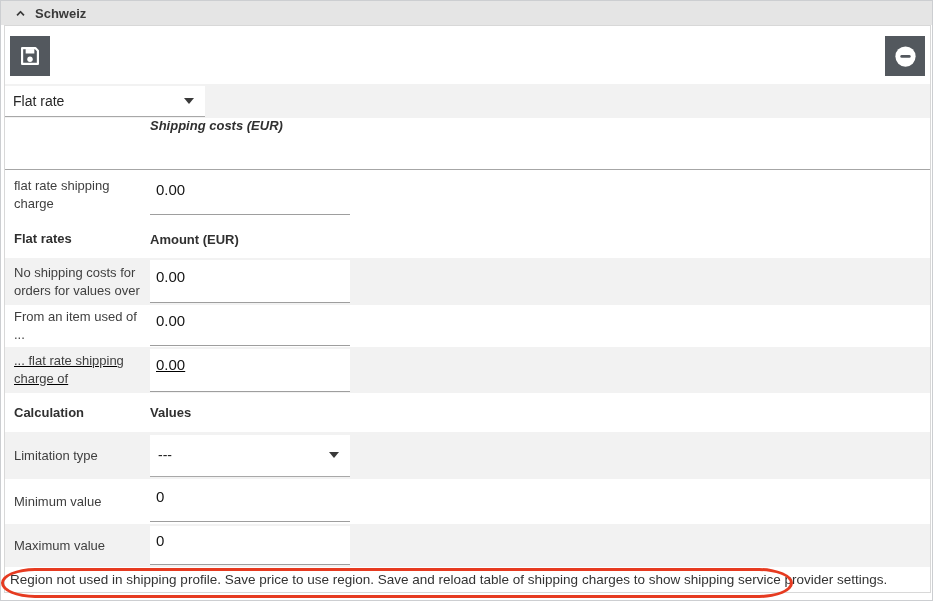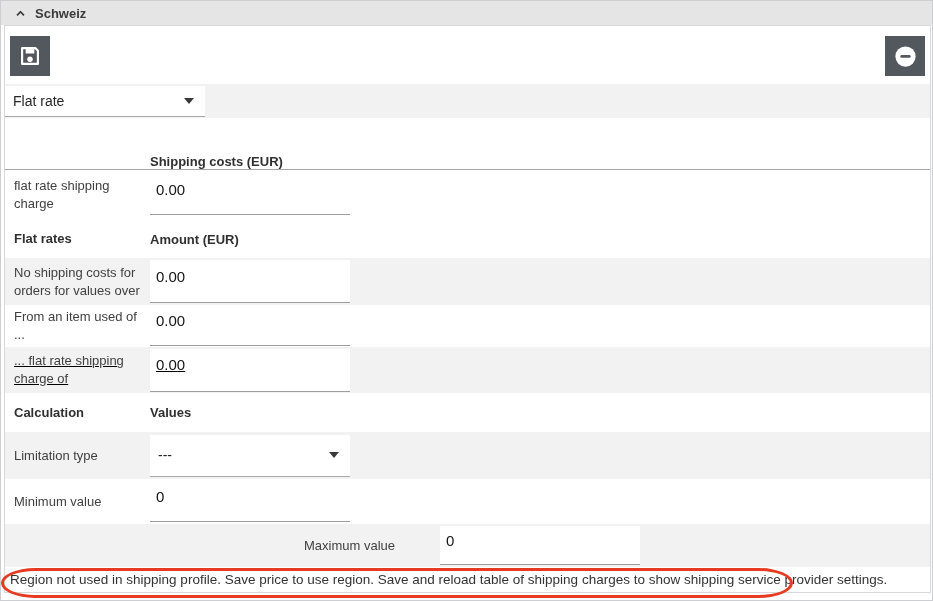--- a/index.html
+++ b/index.html
@@ -28,31 +28,31 @@
   .selectbox{width:200px;box-sizing:border-box;background:#fff;border-bottom:1px solid #a8a8a8;display:flex;align-items:center;justify-content:space-between;padding:0 11px 0 8px;cursor:pointer;}
   .selectbox .sel-val{font-size:14px;color:#262626;}
   .caret{width:0;height:0;border-left:5px solid transparent;border-right:5px solid transparent;border-top:6px solid #3a3a3a;}
   .sb-sm{height:31px;margin-top:1px;}
   .sb-lg{height:42px;}
   
   .tf{width:200px;box-sizing:border-box;border:0;border-bottom:1px solid #9e9e9e;background:transparent;font-family:"Liberation Sans",sans-serif;font-size:15px;color:#141414;height:40px;padding:0 0 10px 6px;outline:none;}
   .tf.boxed{background:#fff;}
   
   .r-calc{height:34px;}
-  .r-sec1{height:51px;display:flex;align-items:flex-end;padding-left:145px;}
+  .r-sec1{height:51px;display:flex;align-items:flex-start;padding-left:145px;font-style:italic;}
   .divider{height:1px;background:#a6a6a6;}
   .r-flat{height:50px;}
   .r-head2{height:38px;}
   .r-g1{height:47px;}
   .r-w1{height:42px;}
   .r-g2{height:46px;text-decoration:underline;}
   .r-head3{height:39px;}
   .r-g3{height:47px;}
   .r-w2{height:45px;}
-  .r-g4{height:43px;justify-content:center;}
+  .r-g4{height:43px;}
   .r-g1 .tf,.r-g2 .tf{height:43px;}
   .r-w2 .tf{height:41px;}
   .r-g4 .tf{height:39px;}
   
   .footer{height:25px;display:flex;align-items:center;position:relative;}
   .msg{font-size:13.5px;color:#333;padding-left:5px;white-space:nowrap;}
   .oval{position:absolute;left:0px;top:567px;width:792px;height:30px;box-sizing:border-box;border:3px solid #e63b21;border-radius:34px/15px;pointer-events:none;}
 </style>
 </head>
 <body>

